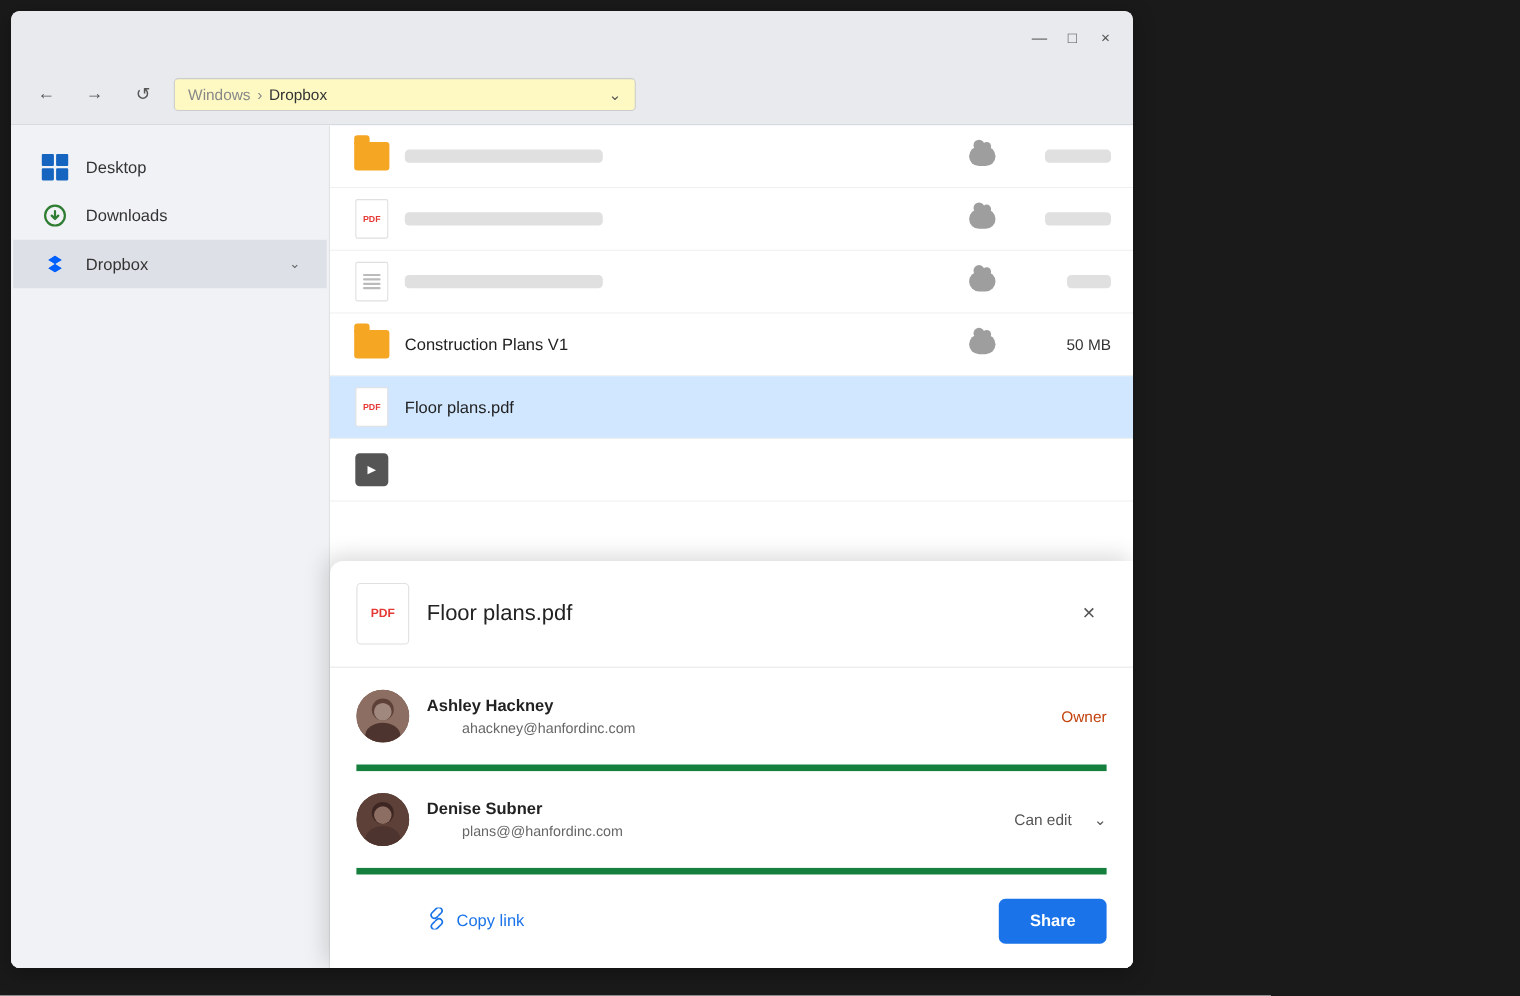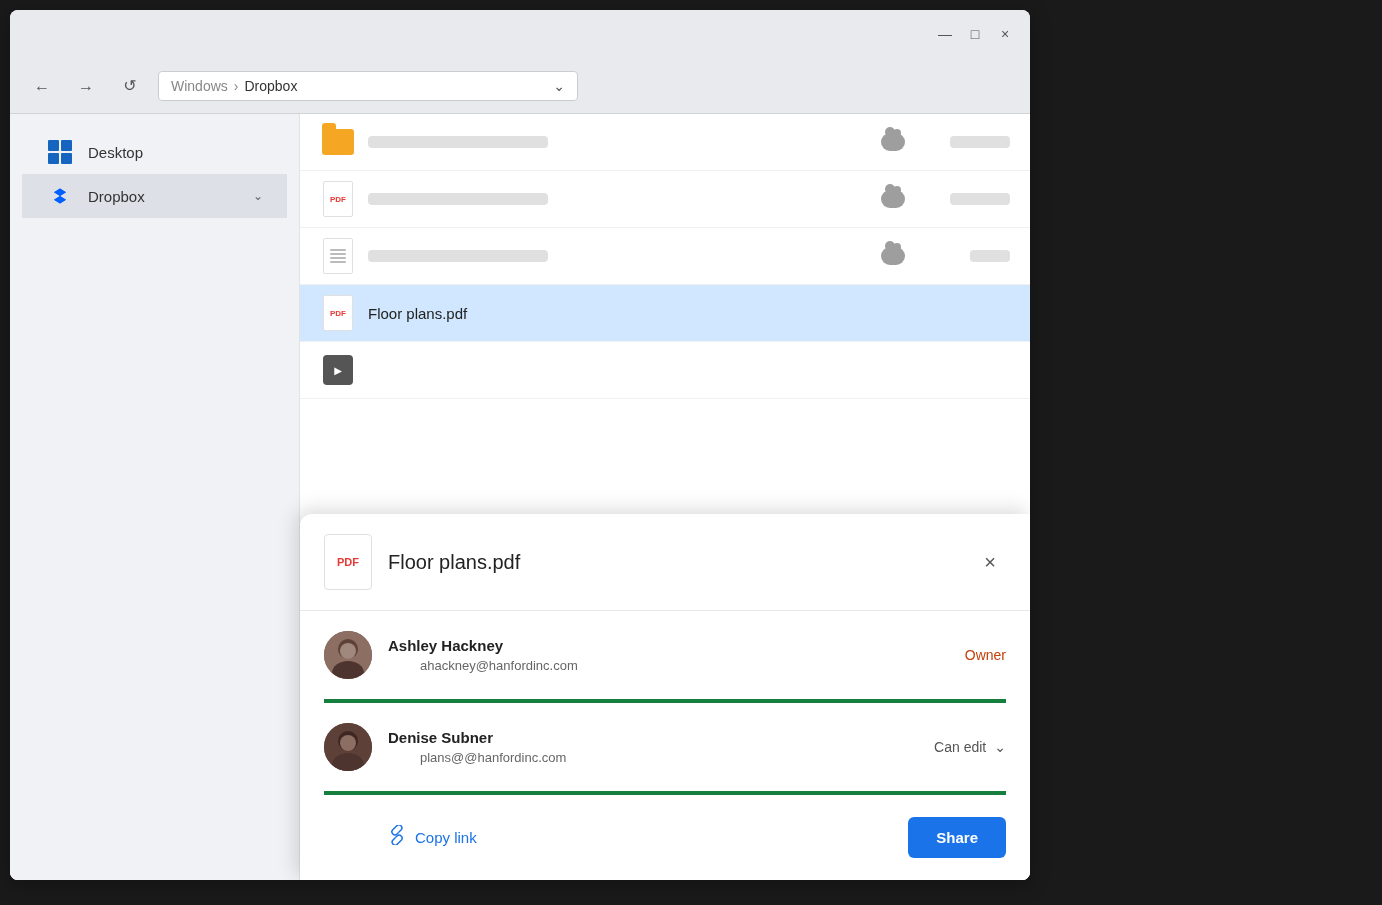--- a/index.html
+++ b/index.html
@@ -75,21 +75,21 @@
       justify-content: center;
       cursor: pointer;
       color: #555;
       font-size: 16px;
       border-radius: 4px;
     }
 
     .address-bar {
       display: flex;
       align-items: center;
-      background: #ffffff;
+      background: #fef9c3;
       border: 1px solid #ccc;
       border-radius: 4px;
       padding: 6px 12px;
       flex: 1;
       max-width: 420px;
       gap: 6px;
       font-size: 14px;
       color: #333;
     }
 
@@ -103,21 +103,21 @@
       display: flex;
       flex: 1;
       overflow: hidden;
       background: white;
     }
 
     
     .sidebar {
       width: 290px;
       background: #f0f2f5;
-      padding: 16px 12px;
+      padding: 16px 2px;
       flex-shrink: 0;
       border-right: 1px solid #e0e2e5;
       text-align: right;
     }
 
     .sidebar-item {
       display: flex;
       align-items: center;
       padding: 8px 24px;
       gap: 14px;
@@ -369,21 +369,21 @@
     .share-panel-content {
       padding: 0 24px;
     }
 
     
     .user-row {
       display: flex;
       align-items: center;
       padding: 20px 0;
       gap: 16px;
-      border-bottom: 4px solid #15803d;
+      border-bottom: 6px solid #15803d;
     }
 
     .avatar {
       width: 48px;
       height: 48px;
       border-radius: 50%;
       overflow: hidden;
       flex-shrink: 0;
       background: #8b7355;
     }
@@ -405,21 +405,21 @@
       margin-left: 32px;
     }
 
     .user-role {
       font-size: 14px;
       color: #c2410c;
     }
 
     .user-permission {
       display: flex;
-      gap: 8px;
+      gap: 20px;
       font-size: 14px;
       color: #555;
       cursor: pointer;
     }
 
     
     .share-panel-footer {
       display: flex;
       align-items: center;
       padding: 20px 24px;
@@ -504,20 +504,29 @@
           <div class="desktop-squares">
             <div class="desktop-sq"></div>
             <div class="desktop-sq"></div>
             <div class="desktop-sq"></div>
             <div class="desktop-sq"></div>
           </div>
         </div>
         <span class="sidebar-label">Desktop</span>
       </div>
 
+      <div class="sidebar-item">
+        <div class="sidebar-icon">
+          <svg width="22" height="22" viewBox="0 0 22 22" fill="none">
+            <circle cx="11" cy="11" r="9" stroke="#2e7d32" stroke-width="2"></circle>
+            <path d="M11 7v6M8 11l3 3 3-3" stroke="#2e7d32" stroke-width="2" stroke-linecap="round" stroke-linejoin="round"></path>
+          </svg>
+        </div>
+        <span class="sidebar-label">Downloads</span>
+      </div>
 
 
       <div class="sidebar-item active">
         <div class="sidebar-icon">
           <svg width="24" height="24" viewBox="0 0 24 24" fill="#0061ff">
             <path d="M12 4.5L6 8.25 12 12 6 15.75 12 19.5l6-3.75L12 12l6-3.75L12 4.5z"></path>
             <path d="M12 4.5l6 3.75L12 12l6 3.75L12 19.5l-6-3.75L12 12 6 8.25 12 4.5z"></path>
           </svg>
         </div>
         <span class="sidebar-label">Dropbox</span>
@@ -571,20 +580,30 @@
           <div class="file-name-placeholder"></div>
         </div>
         <div class="file-sync-cell">
           <div class="cloud-icon"></div>
         </div>
         <div class="file-size-cell">
           <div class="file-size-placeholder" style="width:40px;"></div>
         </div>
       </div>
 
+      <div class="file-row">
+        <div class="file-icon-cell">
+          <div class="folder-icon"></div>
+        </div>
+        <div class="file-name-cell">Construction Plans V1</div>
+        <div class="file-sync-cell">
+          <div class="cloud-icon"></div>
+        </div>
+        <div class="file-size-cell">50 MB</div>
+      </div>
 
       <div class="file-row selected">
         <div class="file-icon-cell">
           <div class="pdf-icon">PDF</div>
         </div>
         <div class="file-name-cell">Floor plans.pdf</div>
         <div class="file-sync-cell"></div>
         <div class="file-size-cell"></div>
       </div>
 

